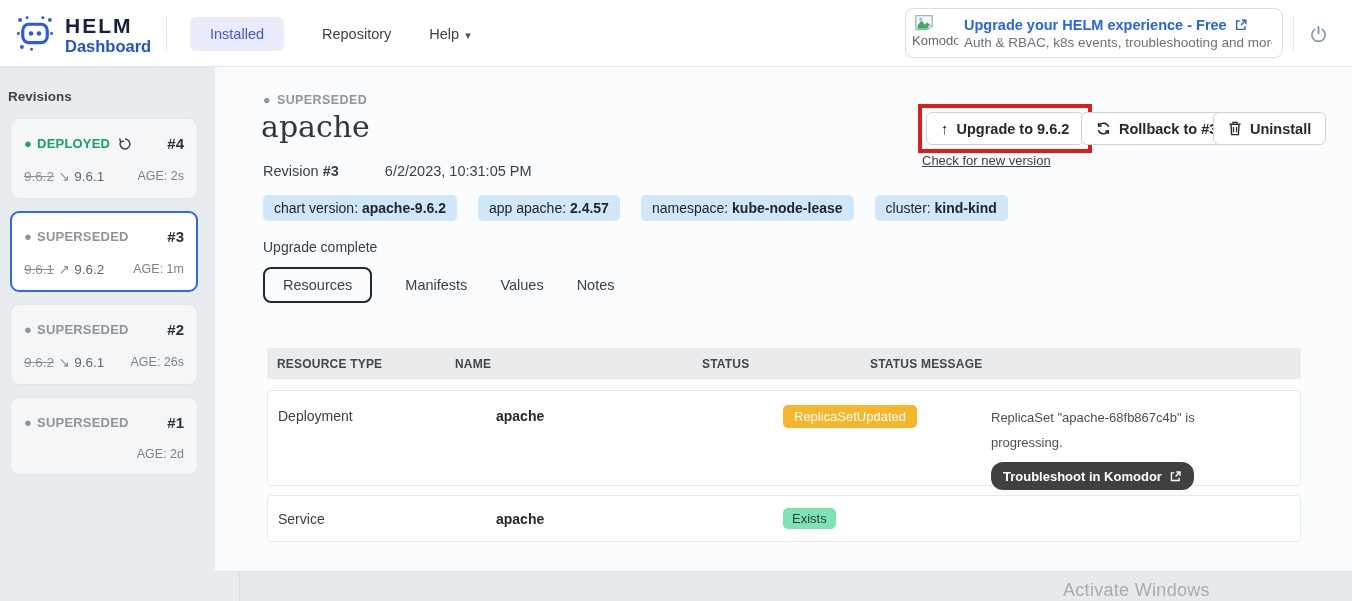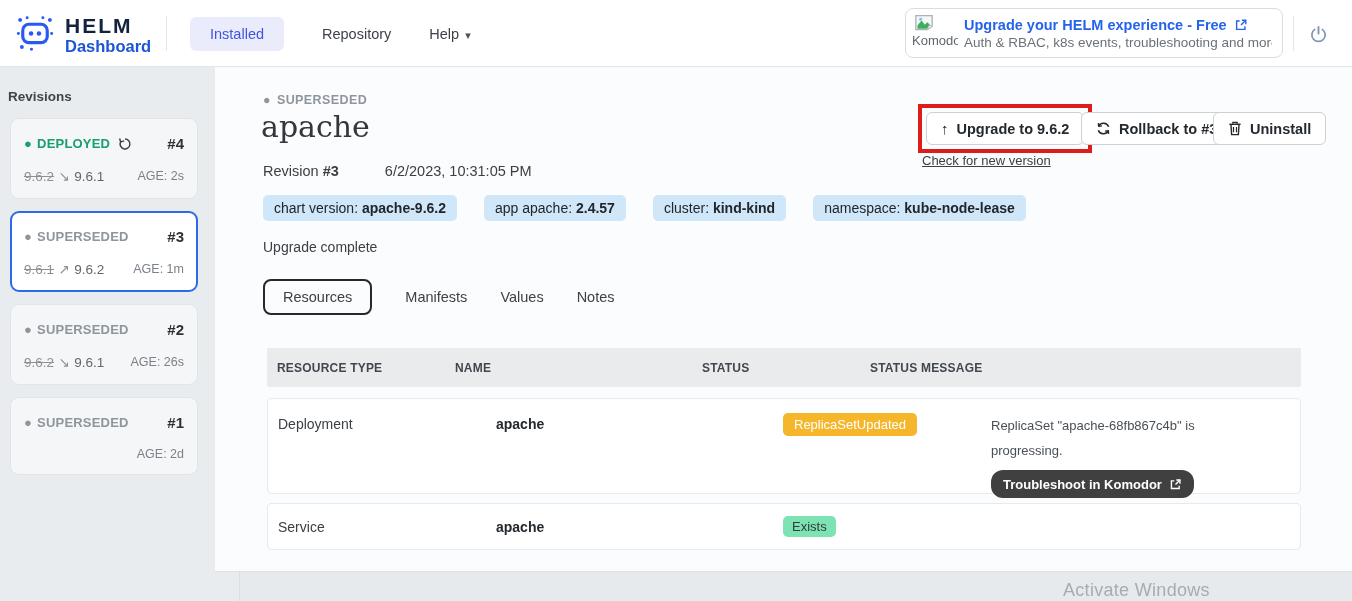--- a/index.html
+++ b/index.html
@@ -61,31 +61,31 @@
   .annotation-box { position:absolute; left:703px; top:37px; border:4px solid #dd1c1c; padding:4px; background:transparent; }
   .btn { background:#ffffff; border:1px solid #ccd1d5; border-radius:6px; height:33px;
          display:inline-flex; align-items:center; justify-content:center; gap:8px;
          font-size:14.5px; font-weight:700; color:#24292e; padding:0 14px; cursor:pointer; white-space:nowrap; }
   .btn .up-arrow { font-size:15px; font-weight:400; }
   .btn-rollback { position:absolute; left:866px; top:45px; }
   .btn-uninstall { position:absolute; left:998px; top:45px; }
   .check-link { position:absolute; left:707px; top:86px; font-size:13px; color:#3a4046;
                 text-decoration:underline; cursor:pointer; }
 
-  .chips { position:absolute; left:48px; top:128px; display:flex; gap:27px; }
+  .chips { position:absolute; left:48px; top:128px; display:flex; gap:21px; }
   .chip { background:#cfe7f8; border-radius:5px; padding:5px 11px; font-size:14px; color:#20262c; white-space:nowrap; }
   .chip b { font-weight:700; }
   .m-statustext { position:absolute; left:48px; top:172px; font-size:14px; color:#3a4046; }
 
-  .tabs { position:absolute; left:48px; top:212px; display:flex; align-items:center; gap:33px; }
+  .tabs { position:absolute; left:48px; top:200px; display:flex; align-items:center; gap:33px; }
   .tab { font-size:14.5px; color:#3c4248; cursor:pointer; }
   .tab.active { border:2px solid #24292e; border-radius:8px; padding:8px 18px; background:#fbfcfd; font-weight:400; }
 
   .res-table { position:absolute; left:52px; top:281px; width:1034px; }
-  .thead { display:flex; background:#e9ebed; border-radius:2px; height:39px; align-items:center;
+  .thead { display:flex; background:#e9ebed; border-radius:2px; height:31px; align-items:center;
            font-size:12px; font-weight:700; letter-spacing:.2px; color:#41474e; }
   .c1 { width:188px; padding-left:10px; flex:none; }
   .c2 { width:247px; flex:none; }
   .c3 { width:168px; flex:none; }
   .c4 { flex:1; }
   .trow { display:flex; background:#ffffff; border:1px solid #e7eaec; border-radius:4px;gap:40px; }
   .trow.r1 { margin-top:11px; height:96px; padding-top:14px; }
   .trow.r2 { margin-top:9px; height:47px; align-items:center; }
   .cell-type { font-size:14px; color:#3a4046; padding-top:3px; }
   .trow.r2 .cell-type { padding-top:0; }
@@ -278,22 +278,22 @@
         <path d="M4.8 3 v-1.5 h4.4 V3" fill="none" stroke="#24292e" stroke-width="1.5"></path>
         <path d="M2.7 3.8 l.7 10.7 h7.2 l.7-10.7" fill="none" stroke="#24292e" stroke-width="1.5"></path>
         <path d="M5.4 6.5 v5.5 M8.6 6.5 v5.5" stroke="#24292e" stroke-width="1.3"></path>
       </svg>
       <span>Uninstall</span>
     </button>
 
     <div class="chips">
       <span class="chip"><span>chart version:</span> <b>apache-9.6.2</b></span>
       <span class="chip"><span>app apache:</span> <b>2.4.57</b></span>
+      <span class="chip"><span>namespace:</span> <b>kube-node-lease</b></span>
       <span class="chip"><span>cluster:</span> <b>kind-kind</b></span>
-      <span class="chip"><span>namespace:</span> <b>kube-node-lease</b></span>
     </div>
 
     <div class="m-statustext">Upgrade complete</div>
 
     <div class="tabs">
       <span class="tab active">Resources</span>
       <span class="tab">Manifests</span>
       <span class="tab">Values</span>
       <span class="tab">Notes</span>
     </div>

